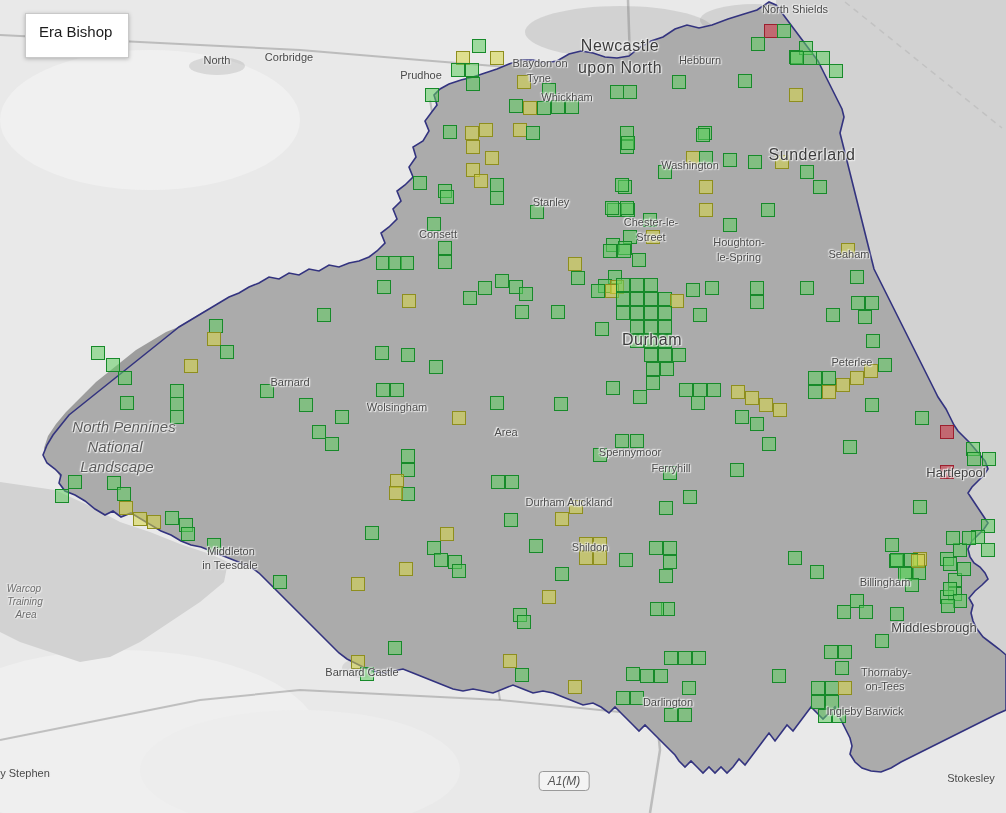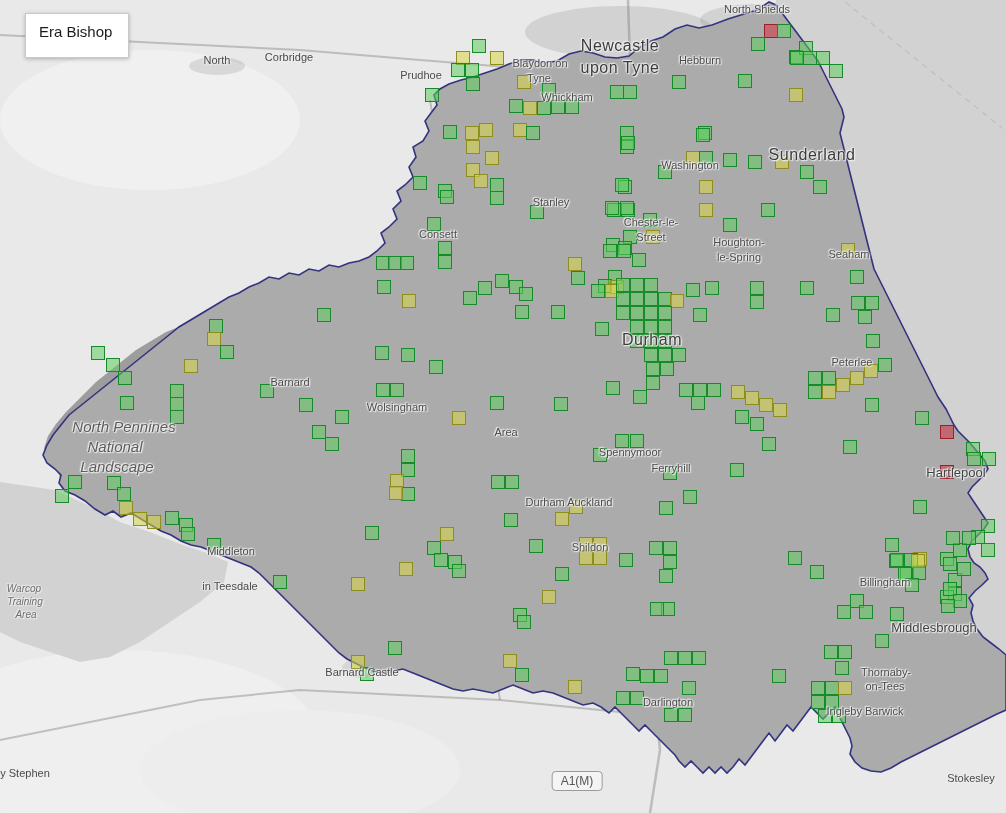--- a/index.html
+++ b/index.html
@@ -389,22 +389,22 @@
       <div class="sq" style="left: 818px; top: 702px; background-color: rgba(96, 205, 96, 0.55); border-color: rgb(23, 138, 42);"></div>
       <div class="sq" style="left: 832px; top: 702px; background-color: rgba(96, 205, 96, 0.55); border-color: rgb(23, 138, 42);"></div>
       <div class="sq" style="left: 825px; top: 716px; background-color: rgba(96, 205, 96, 0.55); border-color: rgb(23, 138, 42);"></div>
       <div class="sq" style="left: 839px; top: 716px; background-color: rgba(96, 205, 96, 0.55); border-color: rgb(23, 138, 42);"></div>
     </div>
   <div class="layer" id="labels-layer">
       <span class="lbl lbl-town" style="left: 217px; top: 60px;">North</span>
       <span class="lbl lbl-town" style="left: 289px; top: 57px;">Corbridge</span>
       <span class="lbl lbl-town" style="left: 421px; top: 75px;">Prudhoe</span>
       <span class="lbl lbl-city" style="left: 620px; top: 46px;">Newcastle</span>
-      <span class="lbl lbl-city" style="left: 620px; top: 68px;">upon Tyne</span>
-      <span class="lbl lbl-town" style="left: 757px; top: 9px;">North Shields</span>
+      <span class="lbl lbl-city" style="left: 620px; top: 68px;">upon North</span>
+      <span class="lbl lbl-town" style="left: 795px; top: 9px;">North Shields</span>
       <span class="lbl lbl-town" style="left: 700px; top: 60px;">Hebburn</span>
       <span class="lbl lbl-town" style="left: 540px; top: 63px;">Blaydon on</span>
       <span class="lbl lbl-town" style="left: 539px; top: 78px;">Tyne</span>
       <span class="lbl lbl-town" style="left: 567px; top: 97px;">Whickham</span>
       <span class="lbl lbl-town" style="left: 690px; top: 165px;">Washington</span>
       <span class="lbl lbl-city" style="left: 812px; top: 155px;">Sunderland</span>
       <span class="lbl lbl-town" style="left: 551px; top: 202px;">Stanley</span>
       <span class="lbl lbl-town" style="left: 438px; top: 234px;">Consett</span>
       <span class="lbl lbl-town" style="left: 651px; top: 222px;">Chester-le-</span>
       <span class="lbl lbl-town" style="left: 651px; top: 237px;">Street</span>
@@ -418,33 +418,33 @@
       <span class="lbl lbl-landscape" style="left: 124px; top: 426px;">North Pennines</span>
       <span class="lbl lbl-landscape" style="left: 115px; top: 446px;">National</span>
       <span class="lbl lbl-landscape" style="left: 117px; top: 466px;">Landscape</span>
       <span class="lbl lbl-town" style="left: 506px; top: 432px;">Area</span>
       <span class="lbl lbl-town" style="left: 630px; top: 452px;">Spennymoor</span>
       <span class="lbl lbl-town" style="left: 671px; top: 468px;">Ferryhill</span>
       <span class="lbl lbl-city2" style="left: 956px; top: 472px;">Hartlepool</span>
       <span class="lbl lbl-town" style="left: 569px; top: 502px;">Durham Auckland</span>
       <span class="lbl lbl-town" style="left: 590px; top: 547px;">Shildon</span>
       <span class="lbl lbl-town" style="left: 231px; top: 551px;">Middleton</span>
-      <span class="lbl lbl-town" style="left: 230px; top: 586px;">in Teesdale</span>
+      <span class="lbl lbl-town" style="left: 230px; top: 565px;">in Teesdale</span>
       <span class="lbl lbl-area" style="left: 24px; top: 588px;">Warcop</span>
       <span class="lbl lbl-area" style="left: 25px; top: 601px;">Training</span>
       <span class="lbl lbl-area" style="left: 26px; top: 614px;">Area</span>
       <span class="lbl lbl-town" style="left: 362px; top: 672px;">Barnard Castle</span>
       <span class="lbl lbl-town" style="left: 668px; top: 702px;">Darlington</span>
       <span class="lbl lbl-town" style="left: 885px; top: 582px;">Billingham</span>
       <span class="lbl lbl-city2" style="left: 934px; top: 627px;">Middlesbrough</span>
       <span class="lbl lbl-town" style="left: 886px; top: 672px;">Thornaby-</span>
       <span class="lbl lbl-town" style="left: 885px; top: 686px;">on-Tees</span>
       <span class="lbl lbl-town" style="left: 865px; top: 711px;">Ingleby Barwick</span>
       <span class="lbl lbl-town" style="left: 971px; top: 778px;">Stokesley</span>
       <span class="lbl lbl-town" style="left: 25px; top: 773px;">y Stephen</span>
     </div>
 
-  <div id="shield" style="left: 577px; top: 781px;">A1(M)</div>
+  <div id="shield" style="left: 564px; top: 781px; font-style: italic;">A1(M)</div>
 
   <div id="legend">
     <div id="legend-title">Era Bishop</div>
   </div>
 </div>
 
 </body></html>

